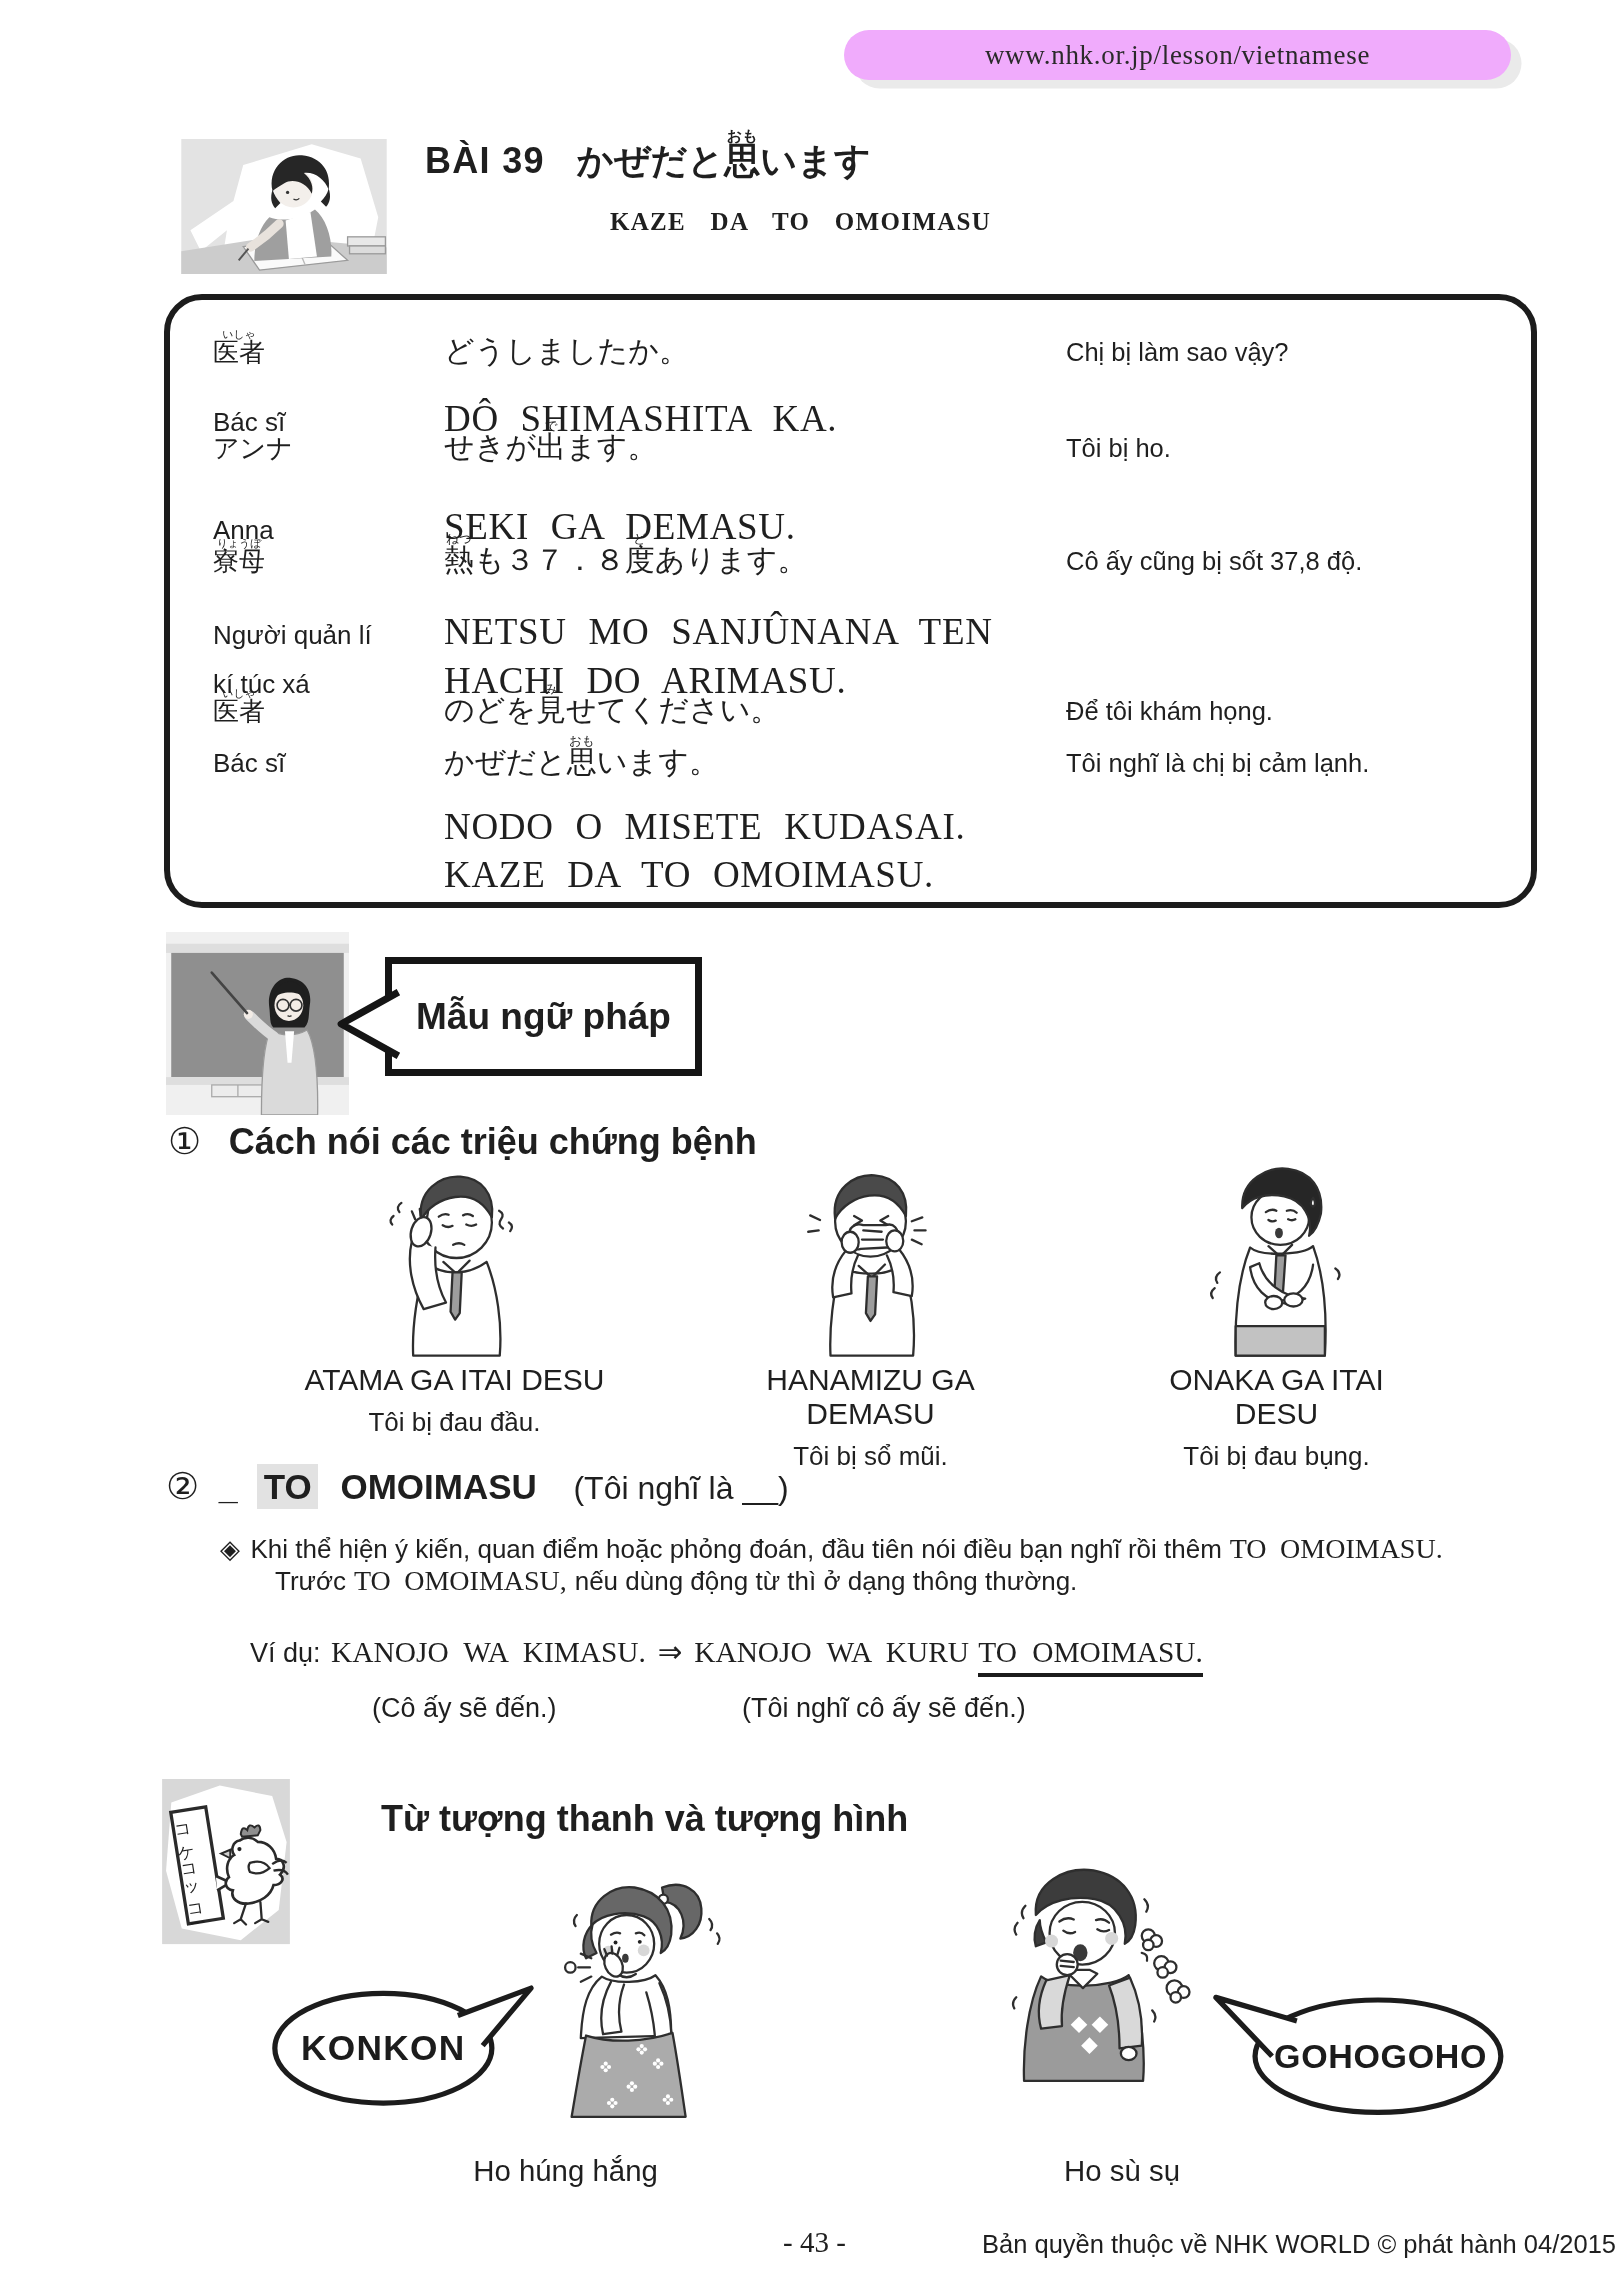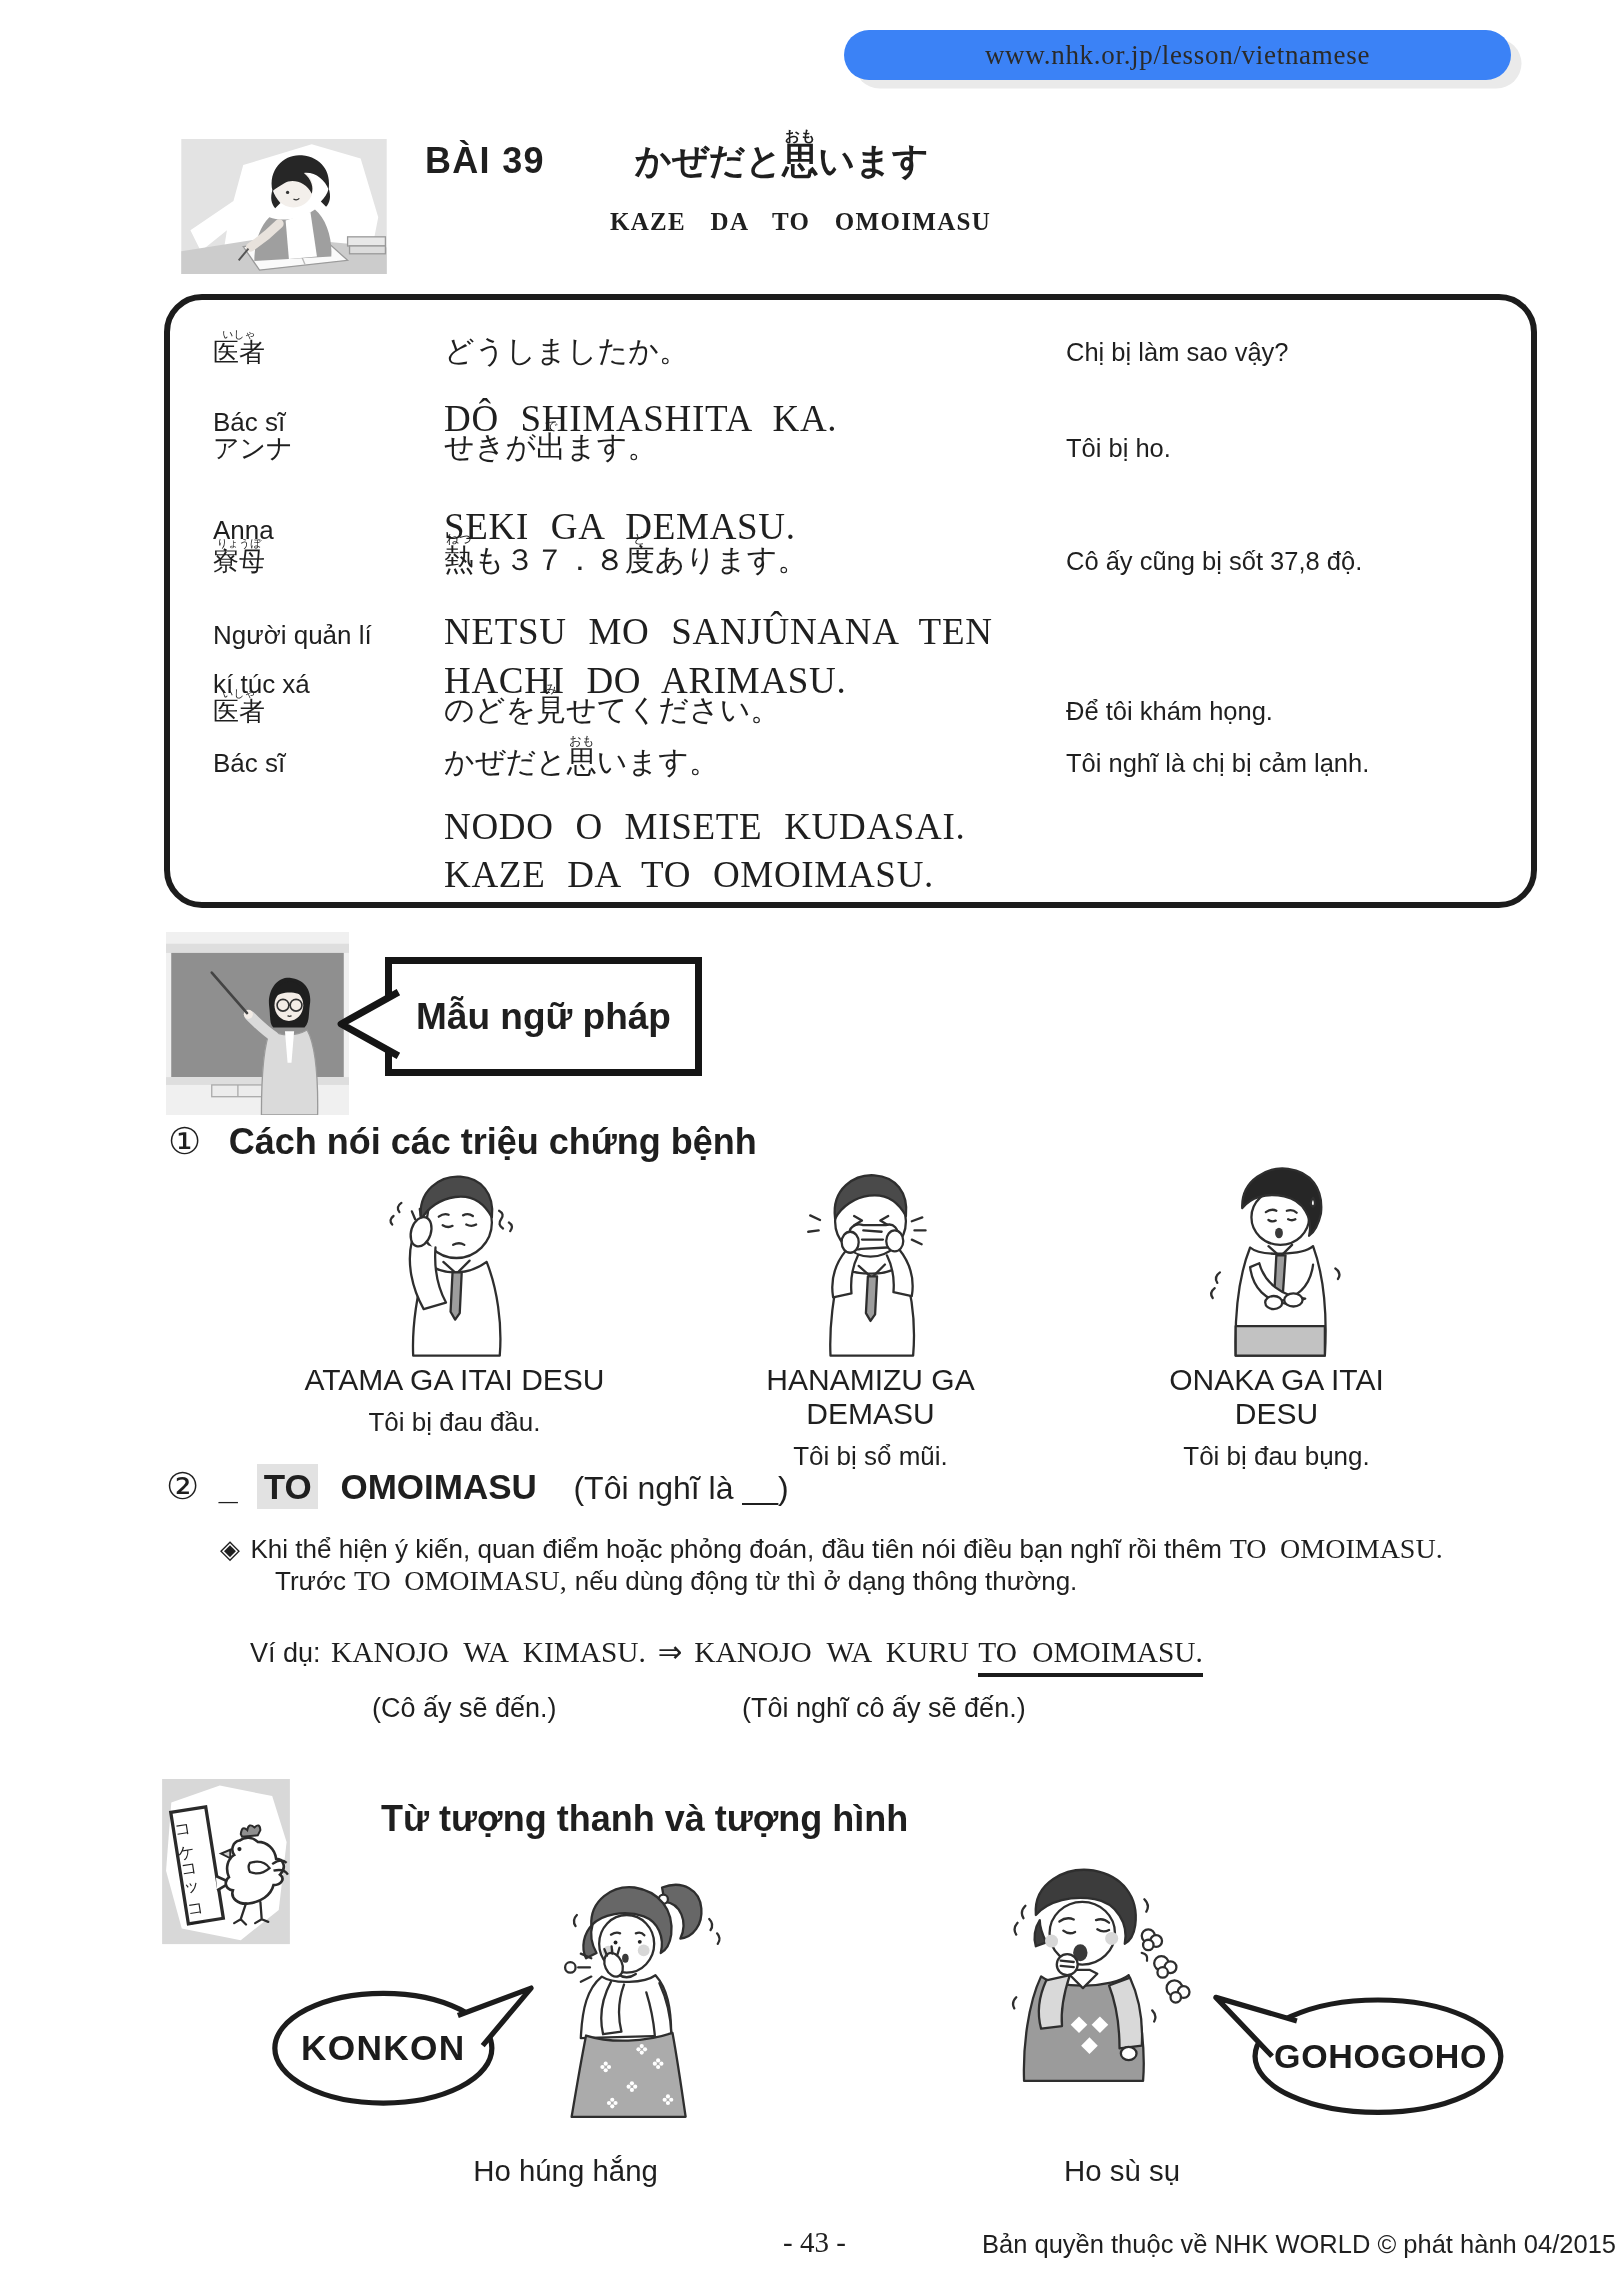--- a/index.html
+++ b/index.html
@@ -2,26 +2,26 @@
 <html style="font-size:10.5px"><head>
 <meta charset="utf-8">
 <style>
   html,body{margin:0;padding:0;background:#888;}
   .page{position:relative;width:1623px;height:2295px;background:#ffffff;overflow:hidden;
         font-family:"Liberation Sans","DejaVu Sans",sans-serif;color:#1f1f1f;}
   .abs{position:absolute;}
 
   
   .url-pill{position:absolute;left:844px;top:30px;width:667px;height:50px;border-radius:26px;
-            background:#3b82f6;box-shadow:10.5px 8.5px 0 #eaeaea;display:flex;align-items:center;justify-content:center;
+            background:#f0abfc;box-shadow:10.5px 8.5px 0 #eaeaea;display:flex;align-items:center;justify-content:center;
             text-decoration:none;color:#2a2a2a;}
   .url-pill span{font-family:"Liberation Serif","DejaVu Serif",serif;font-size:27px;letter-spacing:0.7px;}
 
   
-  .lesson-title-row{position:absolute;left:425px;top:128px;display:flex;align-items:baseline;gap:90px;}
+  .lesson-title-row{position:absolute;left:425px;top:128px;display:flex;align-items:baseline;gap:32px;}
   .lesson-label{font-size:36px;font-weight:bold;letter-spacing:1.3px;}
   .title-jp{font-size:36px;font-weight:bold;}
   .title-romaji{position:absolute;left:610px;top:208px;font-family:"Liberation Serif","DejaVu Serif",serif;
                 font-weight:bold;font-size:25px;word-spacing:17px;letter-spacing:1.3px;}
   ruby{ruby-align:center;}
   rt{font-size:0.42em;letter-spacing:0;}
 
   
   .dialogue-box{position:absolute;left:164px;top:294px;width:1361px;height:602px;
                 border:6.5px solid #1c1c1c;border-radius:38px;}

